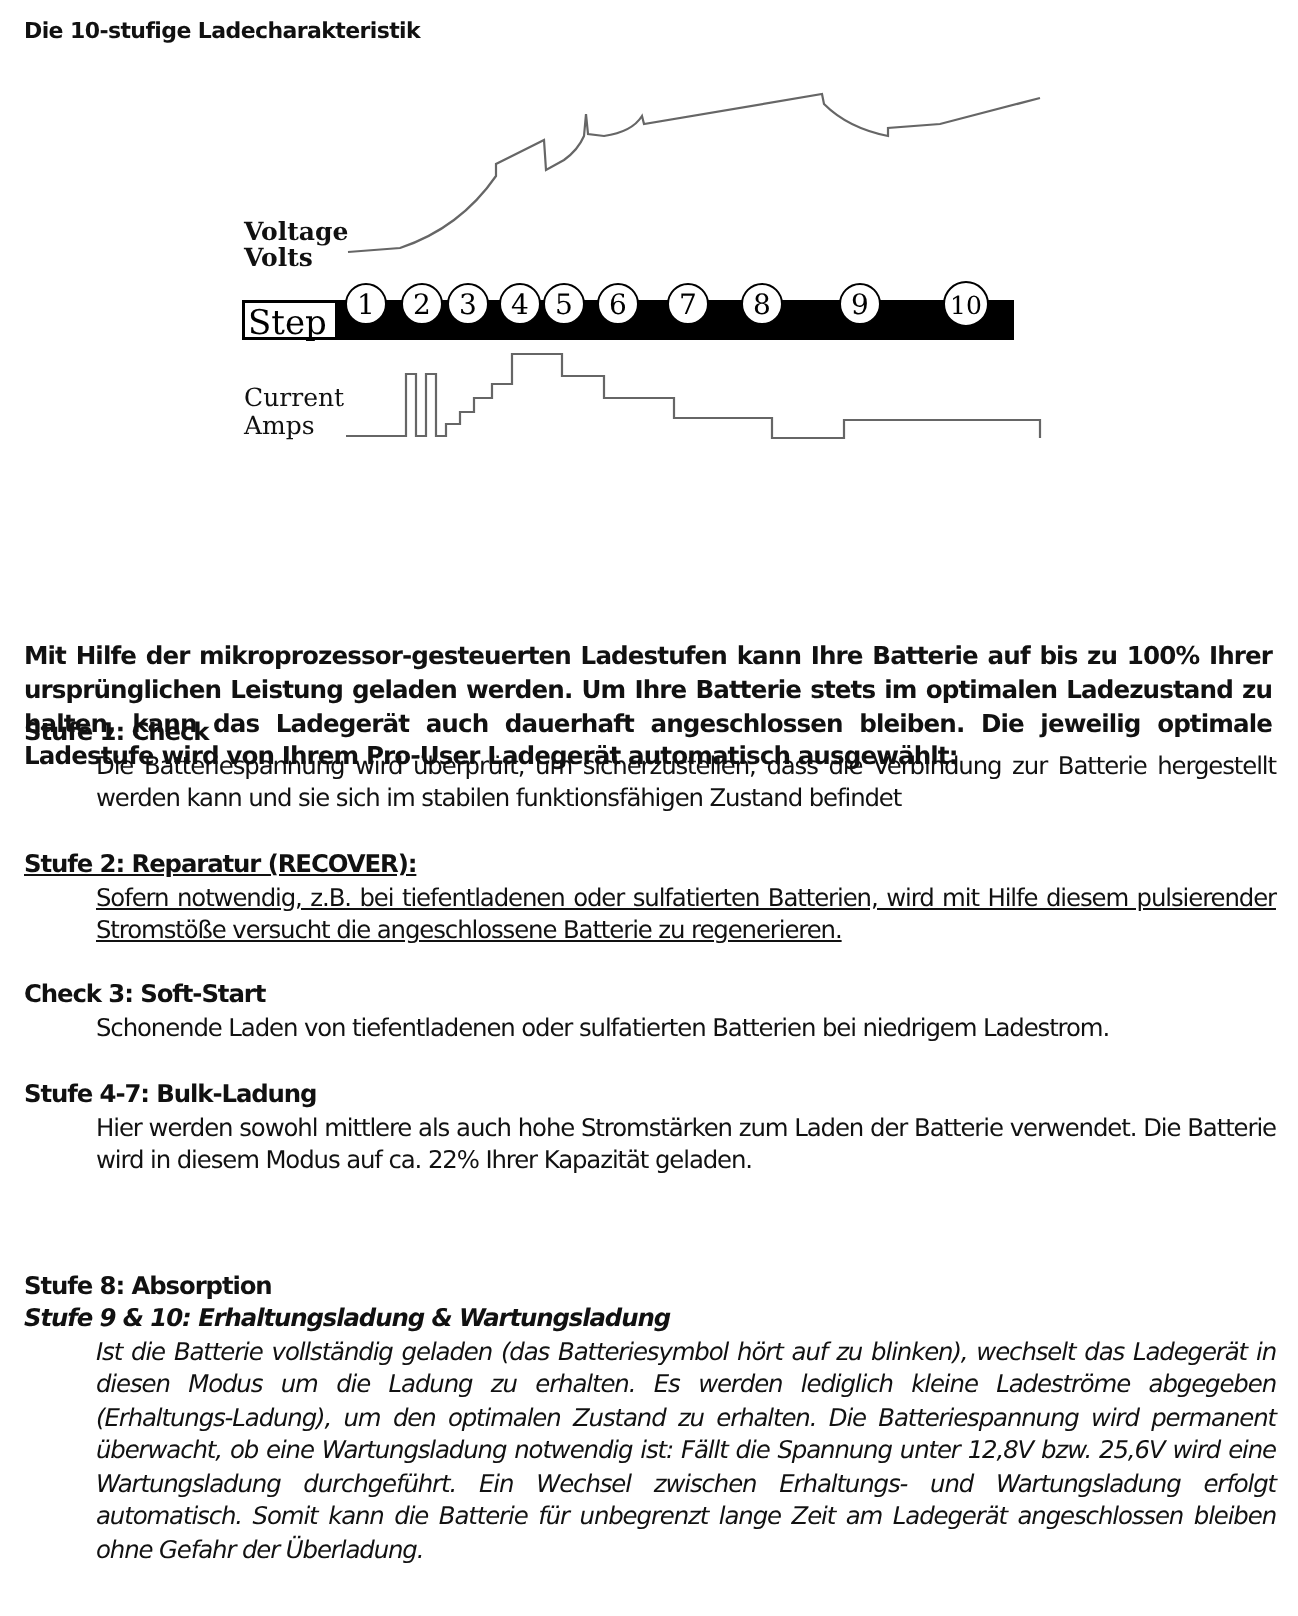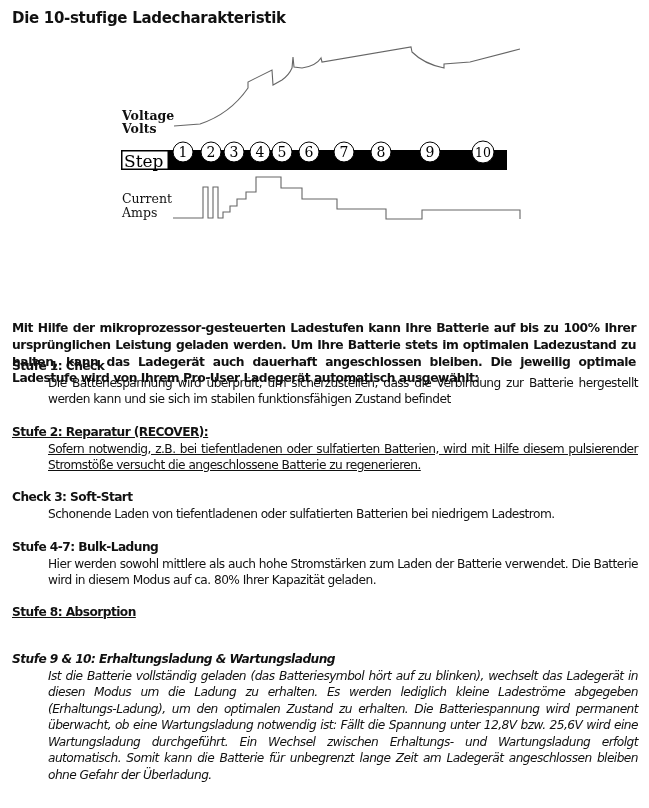--- a/index.html
+++ b/index.html
@@ -1,18 +1,18 @@
 <!DOCTYPE html>
 <html><head>
 <meta charset="utf-8">
 <style>
   html, body { margin: 0; padding: 0; background: #ffffff; }
   body { width: 649px; height: 808px; position: relative; overflow: hidden; color: #111; }
   .page { position: absolute; left: 0; top: 0; width: 649px; height: 808px; }
-  .title { position: absolute; left: 12px; top: 9px; font-family: "DejaVu Sans", sans-serif; font-size: 15px; font-weight: 600; letter-spacing: -0.3px; }
+  .title { position: absolute; left: 12px; top: 9px; font-family: "DejaVu Sans", sans-serif; font-size: 11px; font-weight: 600; letter-spacing: -0.3px; }
   .diagram { position: absolute; left: 0; top: 0; }
   .diagram text { font-family: "DejaVu Serif", serif; }
   .intro { position: absolute; left: 12px; top: 276px; width: 624px; font-family: "DejaVu Sans", sans-serif; font-size: 12.3px; font-weight: 700; line-height: 16.8px; text-align: justify; letter-spacing: -0.45px; margin-top: 44px; }
   .section { position: absolute; left: 12px; width: 626px; font-family: "DejaVu Sans", sans-serif; font-size: 12.2px; line-height: 16.5px; letter-spacing: -0.55px; }
   .section .h { font-weight: 700; display: block; }
   .section .p { display: block; text-align: justify; margin-left: 36px; }
 </style>
 </head>
 <body>
 
@@ -94,24 +94,24 @@
     <span class="p">Sofern notwendig, z.B. bei tiefentladenen oder sulfatierten Batterien, wird mit Hilfe diesem pulsierender Stromstöße versucht die angeschlossene Batterie zu regenerieren.</span>
   </div>
 
   <div class="section" style="top:489px;">
     <span class="h">Check 3: Soft-Start</span>
     <span class="p">Schonende Laden von tiefentladenen oder sulfatierten Batterien bei niedrigem Ladestrom.</span>
   </div>
 
   <div class="section" style="top:539px;">
     <span class="h">Stufe 4-7: Bulk-Ladung</span>
-    <span class="p">Hier werden sowohl mittlere als auch hohe Stromstärken zum Laden der Batterie verwendet. Die Batterie wird in diesem Modus auf ca. 80% Ihrer Kapazität geladen.</span>
+    <span class="p">Hier werden sowohl mittlere als auch hohe Stromstärken zum Laden der Batterie verwendet. Die Batterie wird in diesem Modus auf ca. 22% Ihrer Kapazität geladen.</span>
   </div>
 
-  <div class="section" style="top:604px;text-decoration:underline;">
+  <div class="section" style="top:635px;">
     <span class="h">Stufe 8: Absorption</span>
   </div>
 
   <div class="section" style="top:651px;font-style:italic;">
     <span class="h">Stufe 9 &amp; 10: Erhaltungsladung  &amp; Wartungsladung</span>
     <span class="p">Ist die Batterie vollständig geladen (das Batteriesymbol hört auf zu blinken), wechselt das Ladegerät in diesen Modus um die Ladung zu erhalten. Es werden lediglich kleine Ladeströme abgegeben (Erhaltungs-Ladung), um den optimalen Zustand zu erhalten. Die Batteriespannung wird permanent überwacht, ob eine Wartungsladung notwendig ist: Fällt die Spannung unter 12,8V bzw. 25,6V wird eine Wartungsladung durchgeführt. Ein Wechsel zwischen Erhaltungs- und Wartungsladung erfolgt automatisch. Somit kann die Batterie für unbegrenzt lange Zeit am Ladegerät angeschlossen bleiben ohne Gefahr der Überladung.</span>
   </div>
 
 </div>
 

